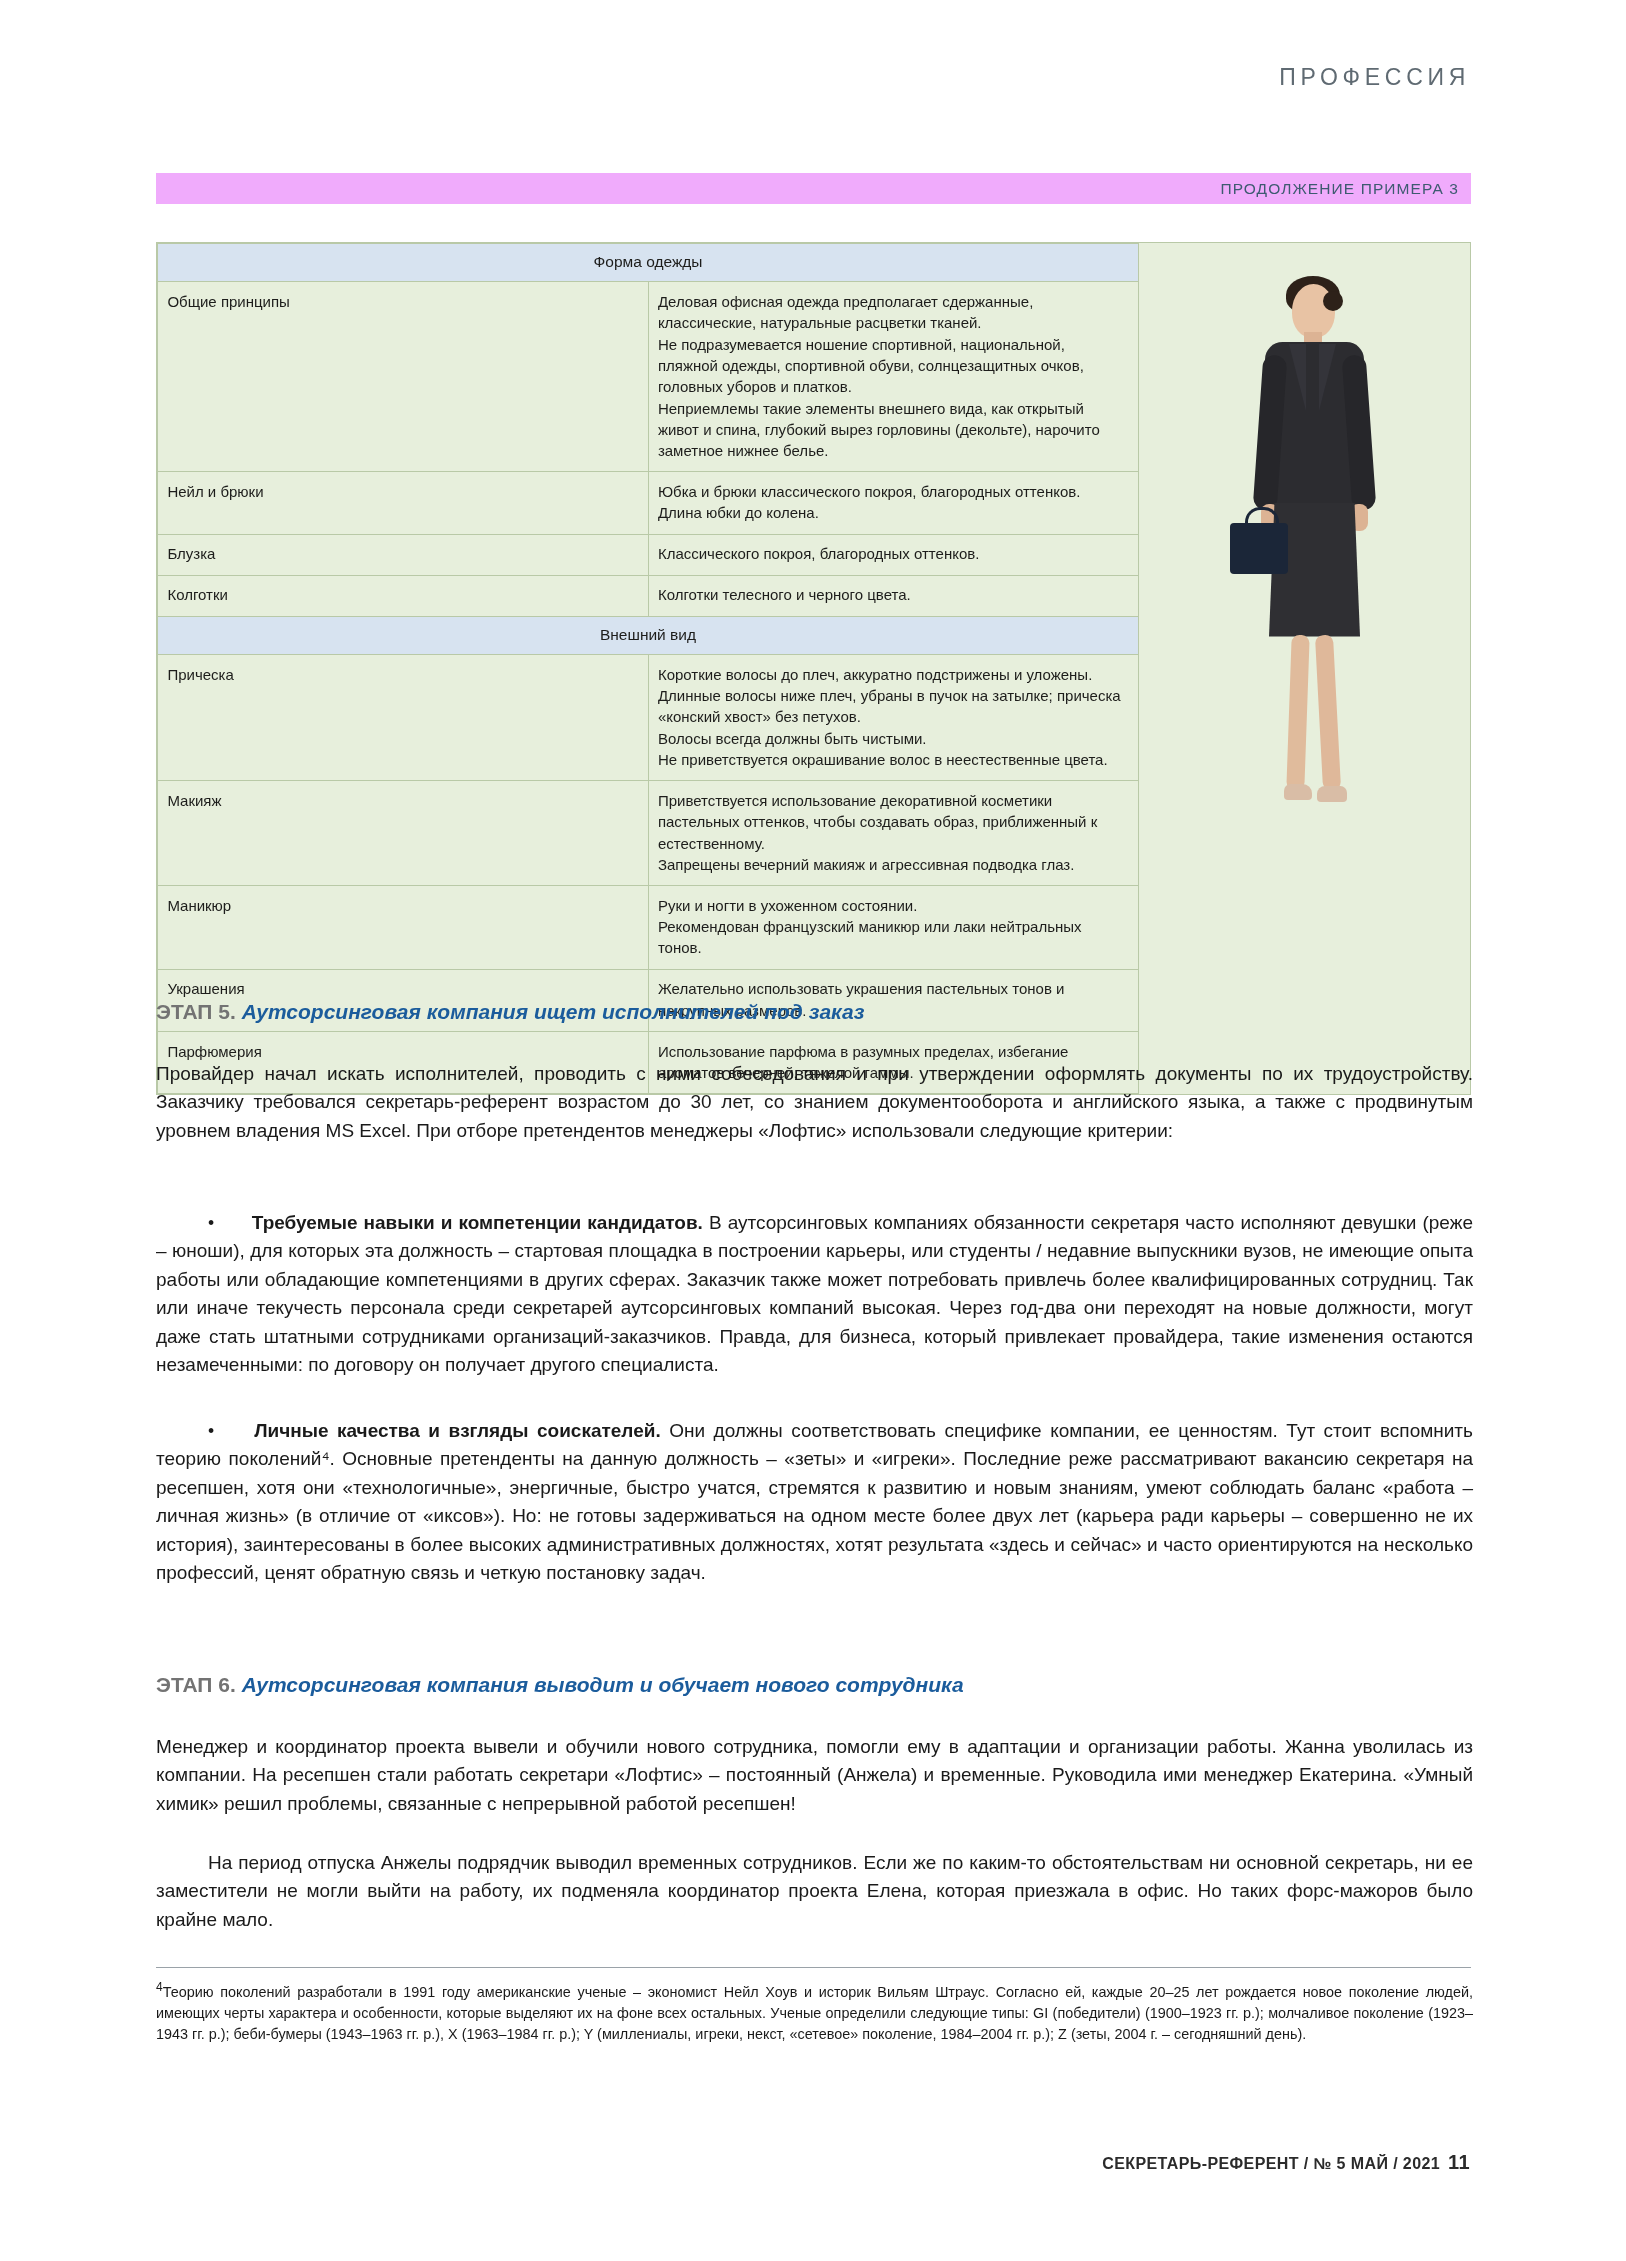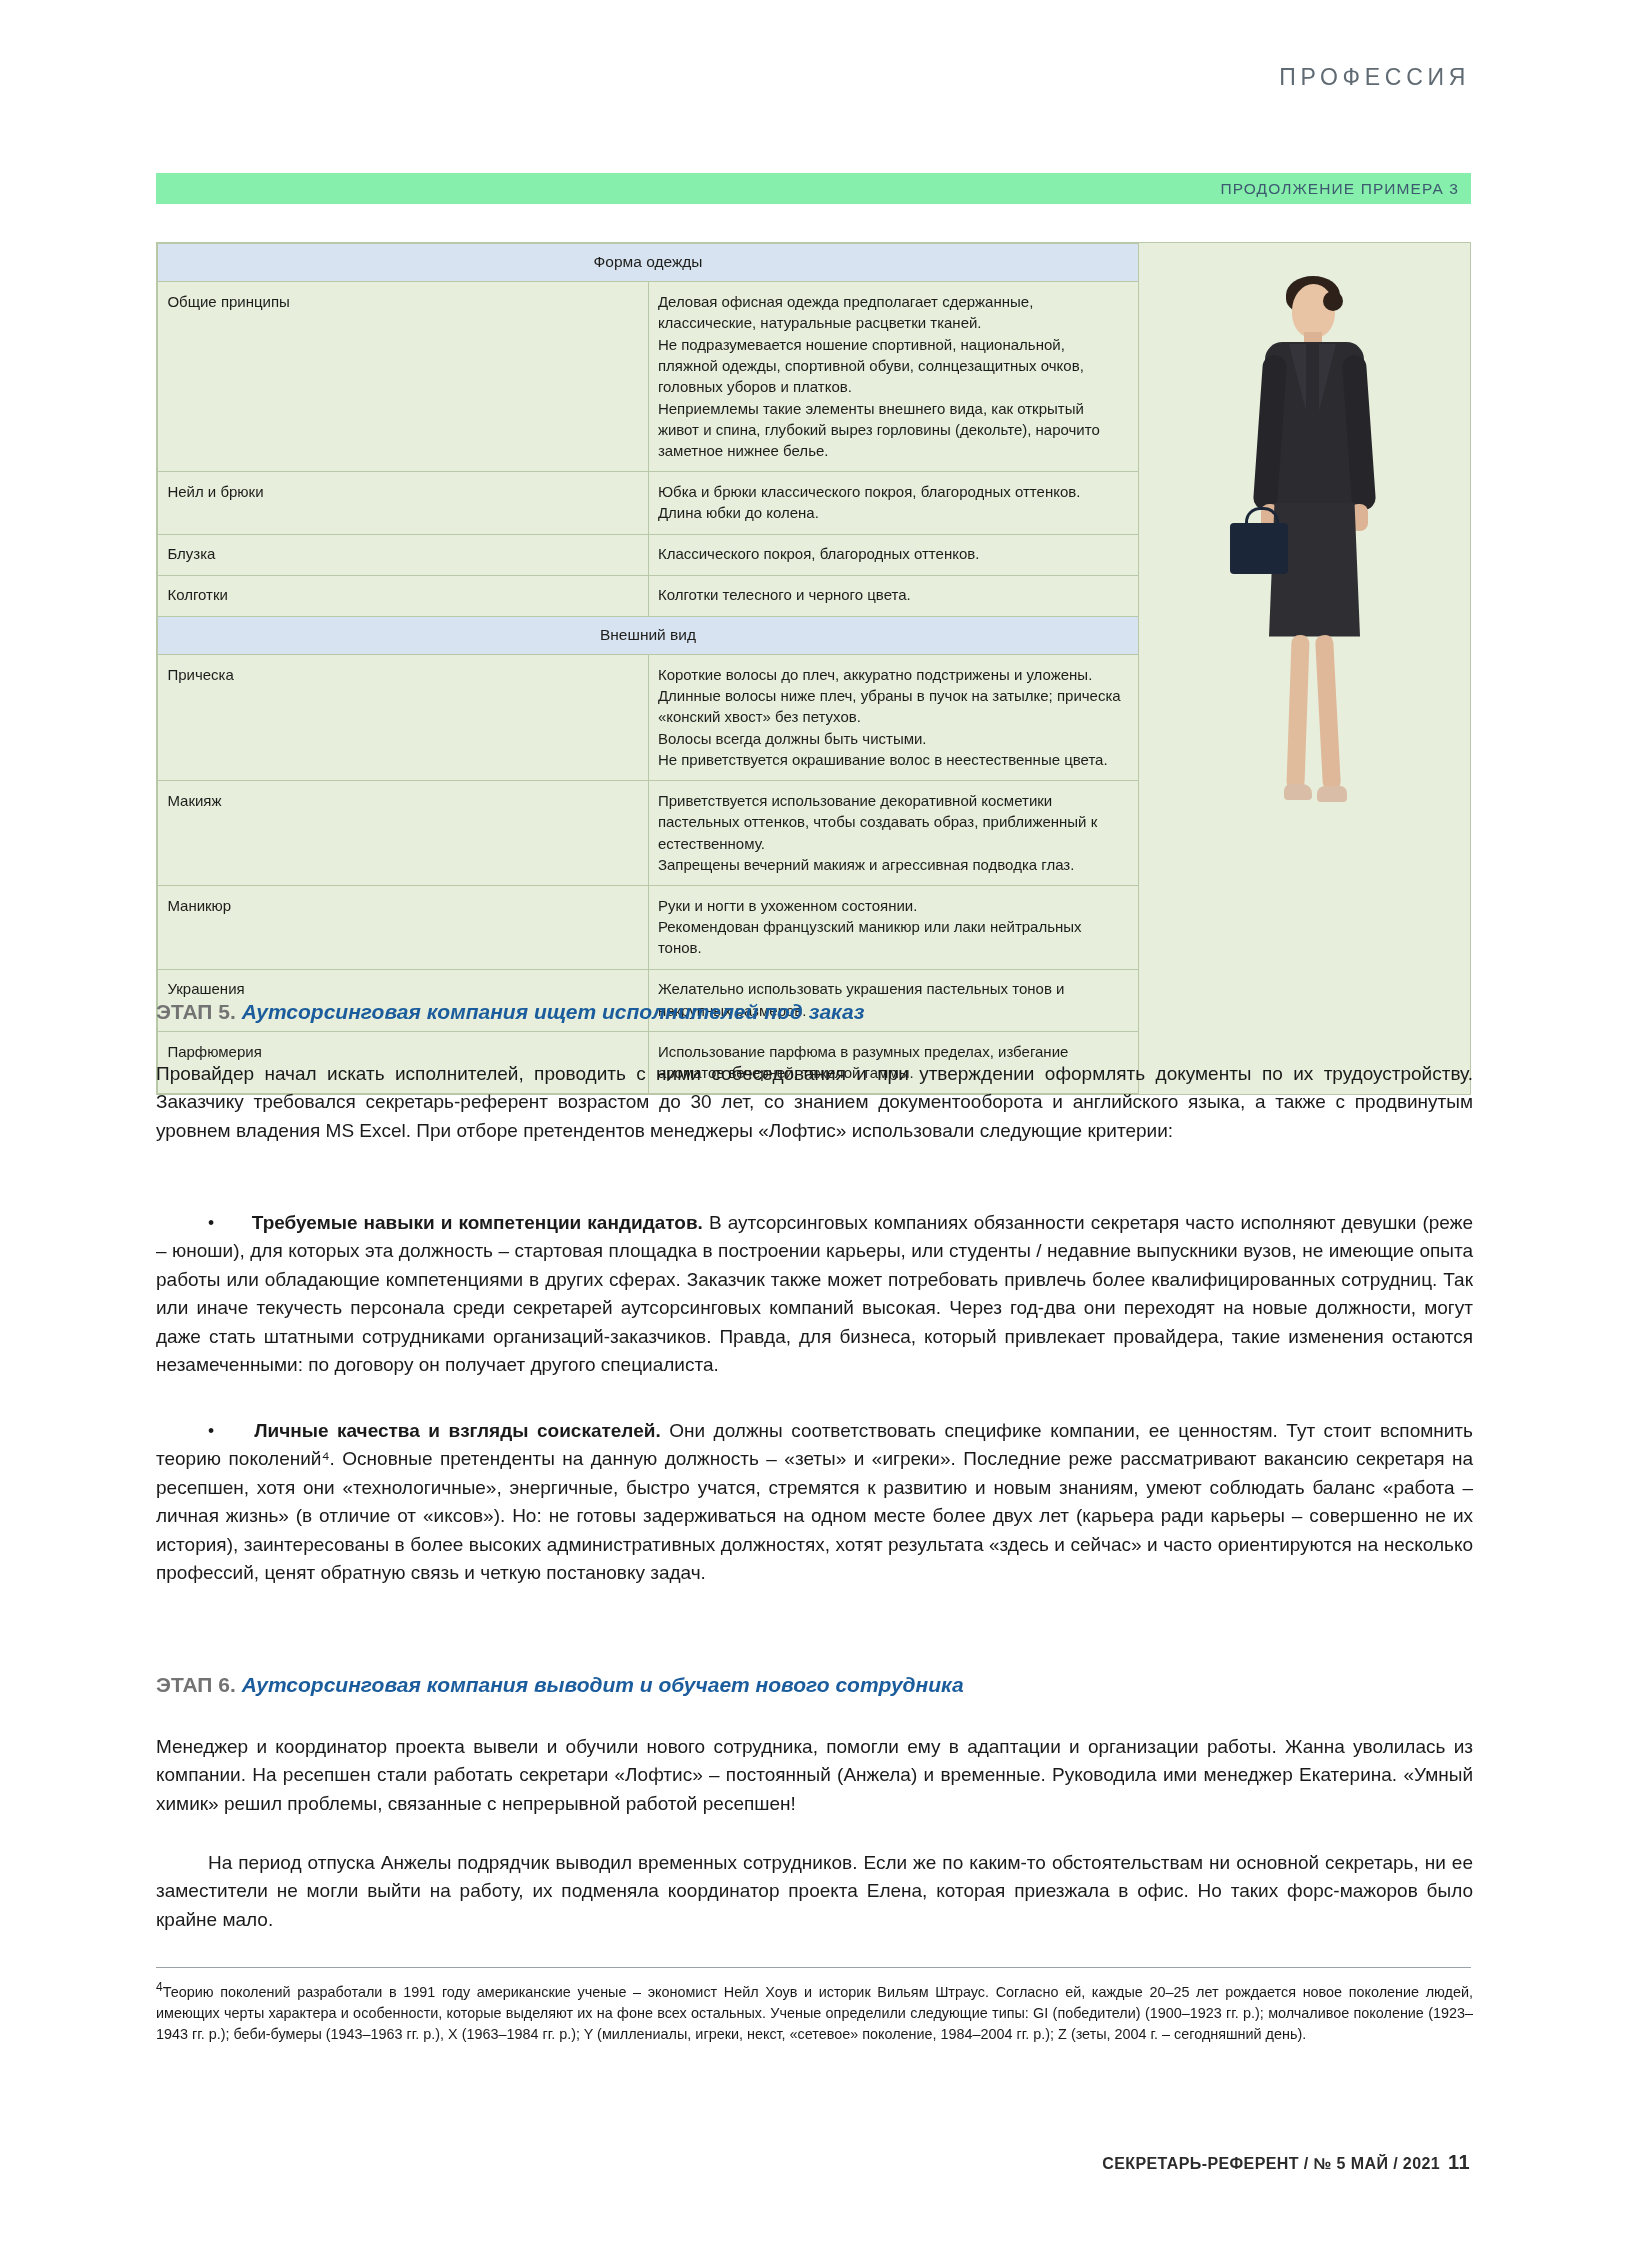--- a/index.html
+++ b/index.html
@@ -37,21 +37,21 @@
     font-weight: 400;
   }
 
   
   .cont-bar {
     position: absolute;
     top: 173px;
     left: 156px;
     width: 1315px;
     height: 31px;
-    background: #86efac;
+    background: #f0abfc;
     box-sizing: border-box;
   }
   .cont-bar span {
     position: absolute;
     right: 12px;
     top: 7.4px;
     font-size: 15.5px;
     letter-spacing: 1.1px;
     color: #3d5a70;
   }

